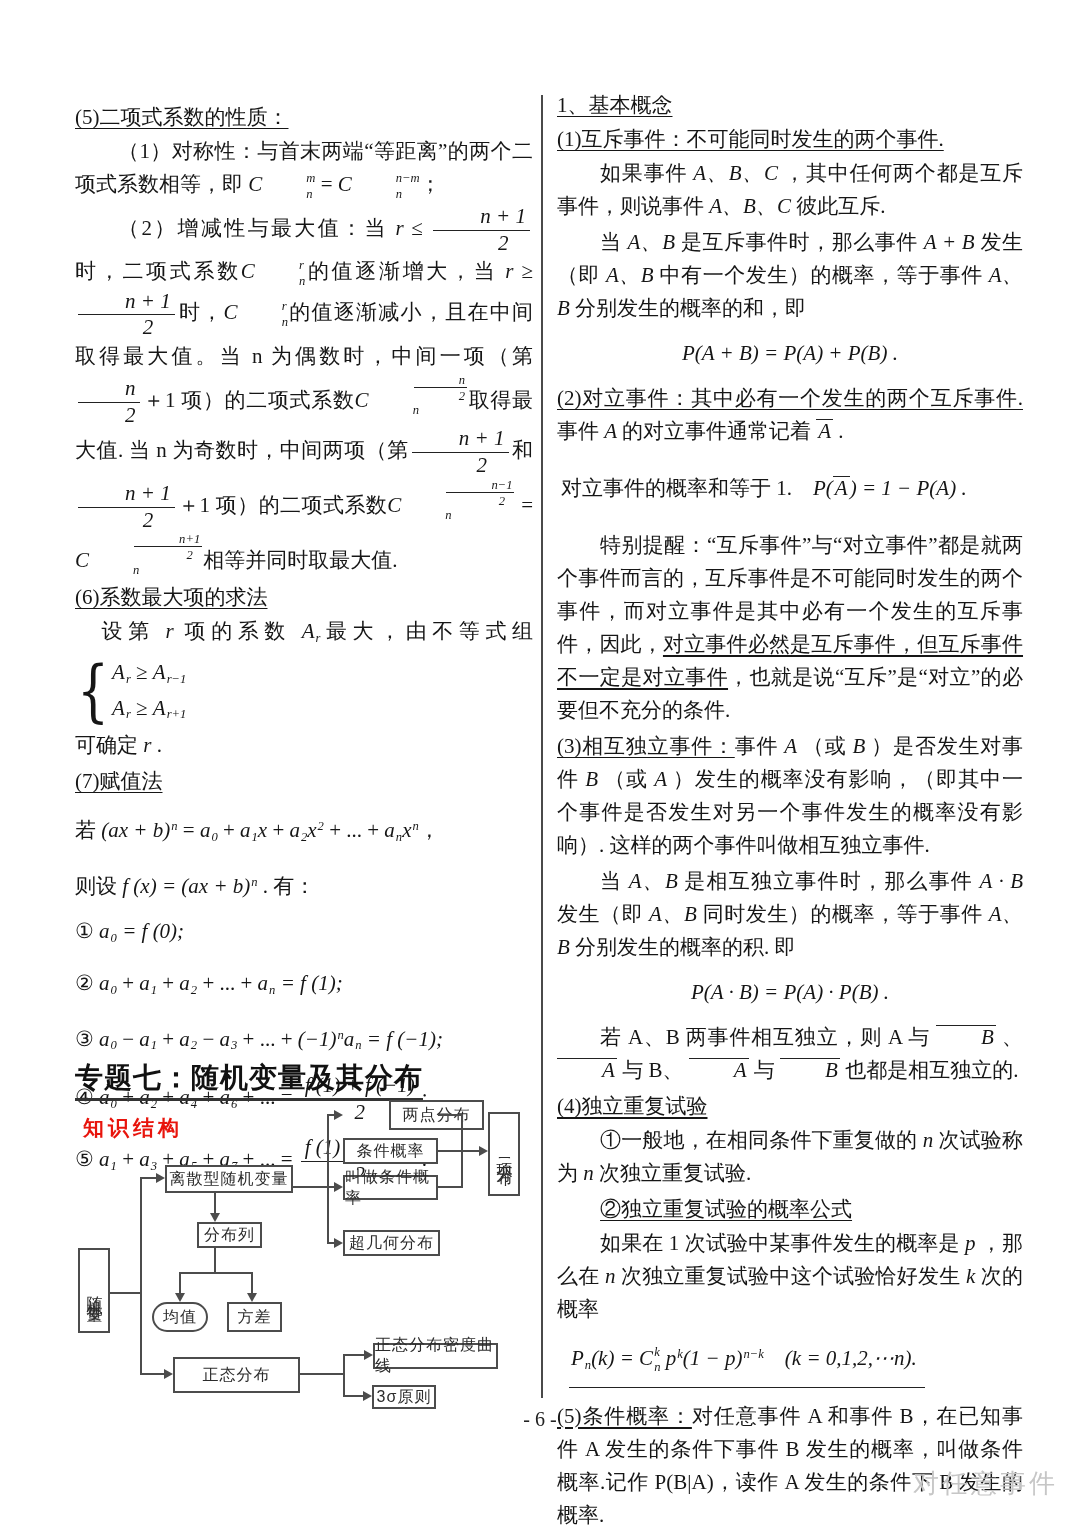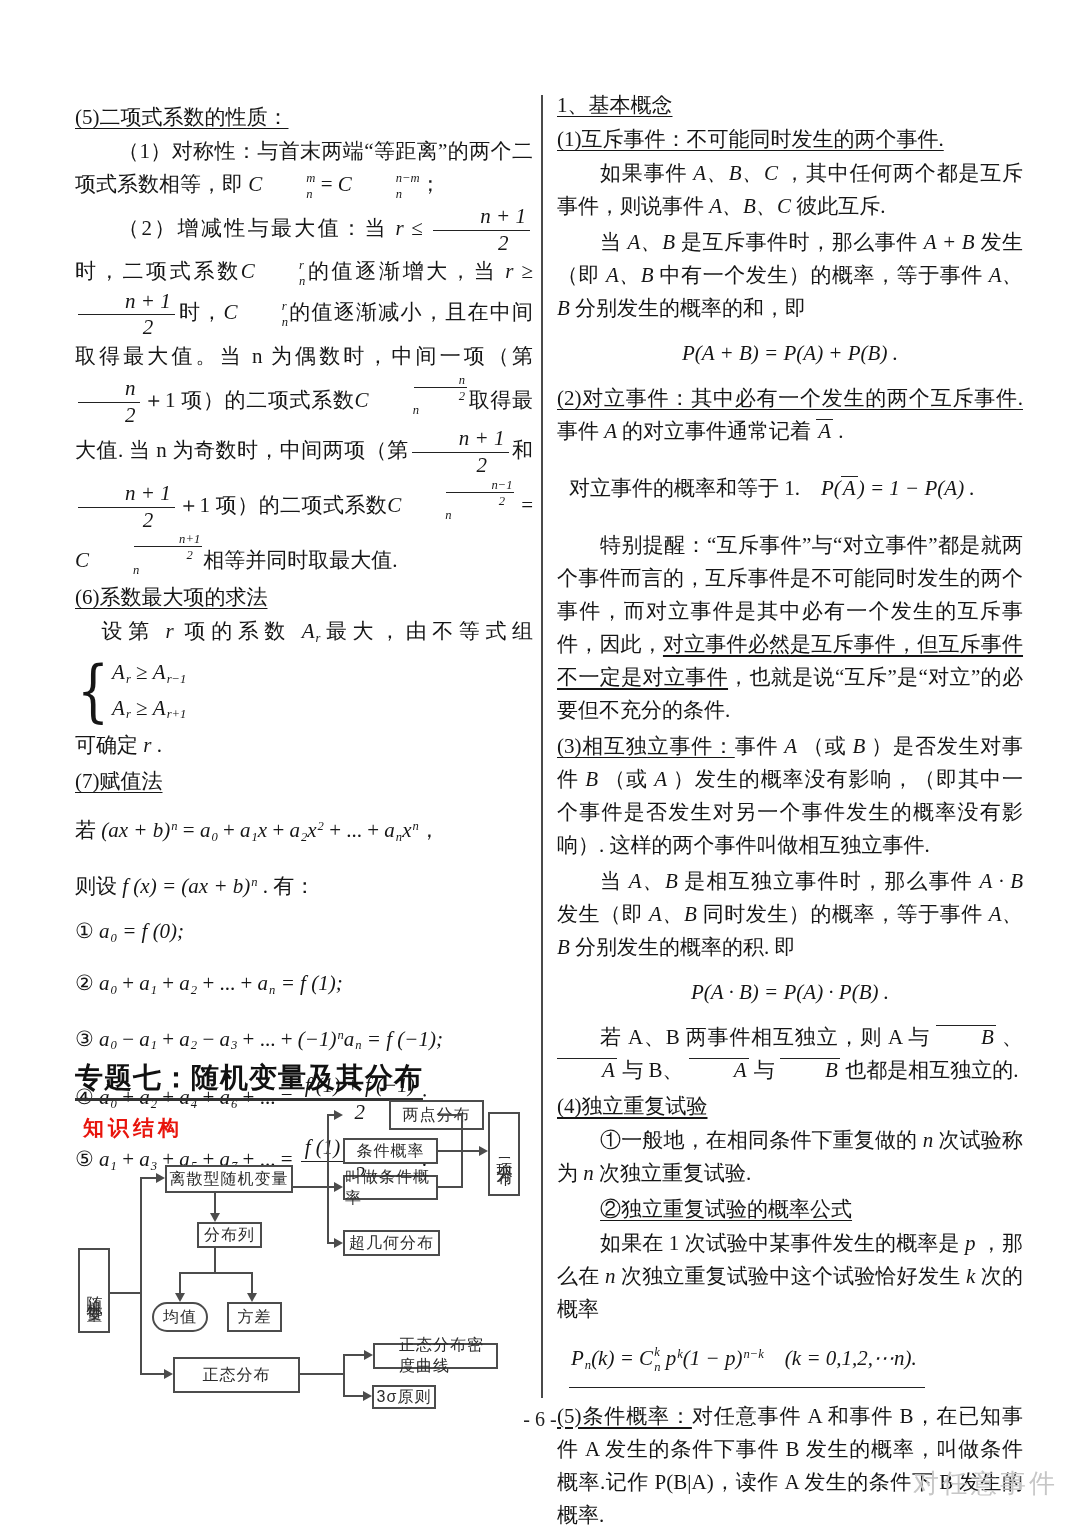--- a/index.html
+++ b/index.html
@@ -9,21 +9,21 @@
   }
   
   .col{position:absolute;font-size:21px;line-height:33px;text-align:justify;}
   #col-left{left:75px;top:100px;width:458px;}
   #col-right{left:557px;top:88px;width:466px;}
   .blk{margin:0 0 3px 0;}
   .h{margin:1px 0;}
   .ind .ln{text-indent:2.05em;display:inline;}
   .ind{text-indent:2.05em;}
   .ctr{text-align:center;}
-  .sp{margin:24px 12px;}
+  .sp{margin:24px 4px;}
   .sp2{margin:30px 0;}
   .fm{margin:12px 0;}
   .fm .ln{display:inline-block;text-indent:0;}
   .ulf .ln{border-bottom:1.6px solid #222;padding:0 8px 5px 2px;}
   .ml1{margin-left:12px;}
   .b{font-weight:normal;}
   .u{text-decoration:underline;text-underline-offset:4px;text-decoration-thickness:1.4px;}
   .b.u{text-decoration-thickness:1.8px;}
   .mi{font-family:"Liberation Serif",serif;font-style:italic;}
   .mr{font-family:"Liberation Serif",serif;font-style:normal;}
@@ -125,21 +125,21 @@
 <div class="fbox" style="left:165px;top:1165px;width:128px;height:28px;">离散型随机变量</div>
 <div class="fbox" style="left:197px;top:1222px;width:65px;height:26px;">分布列</div>
 <div class="fbox" style="left:152px;top:1302px;width:56px;height:30px;border-radius:15px;">均值</div>
 <div class="fbox" style="left:227px;top:1302px;width:55px;height:30px;">方差</div>
 <div class="fbox" style="left:343px;top:1100px;width:95px;height:30px;margin-left:46px;">两点分布</div>
 <div class="fbox" style="left:343px;top:1138px;width:95px;height:26px;">条件概率</div>
 <div class="fbox" style="left:343px;top:1175px;width:95px;height:25px;">叫做条件概率</div>
 <div class="fbox" style="left:343px;top:1230px;width:97px;height:26px;">超几何分布</div>
 <div class="fbox vert" style="left:488px;top:1112px;width:32px;height:84px;">二项分布</div>
 <div class="fbox" style="left:173px;top:1357px;width:127px;height:36px;">正态分布</div>
-<div class="fbox" style="left:373px;top:1343px;width:125px;height:26px;padding-left:24px;">正态分布密度曲线</div>
+<div class="fbox" style="left:373px;top:1343px;width:125px;height:26px;">正态分布密度曲线</div>
 <div class="fbox" style="left:372px;top:1385px;width:64px;height:24px;">3σ原则</div>
 
 <div class="cl" style="left:110px;top:1292px;width:30px;height:2px;"></div>
 <div class="cl" style="left:140px;top:1177px;width:2px;height:198px;"></div>
 <div class="cl" style="left:140px;top:1177px;width:17px;height:2px;"></div>
 <div class="ar r" style="left:156px;top:1173px;"></div>
 <div class="cl" style="left:140px;top:1373px;width:25px;height:2px;"></div>
 <div class="ar r" style="left:164px;top:1369px;"></div>
 <div class="cl" style="left:293px;top:1186px;width:42px;height:2px;"></div>
 <div class="ar r" style="left:334px;top:1182px;"></div>

